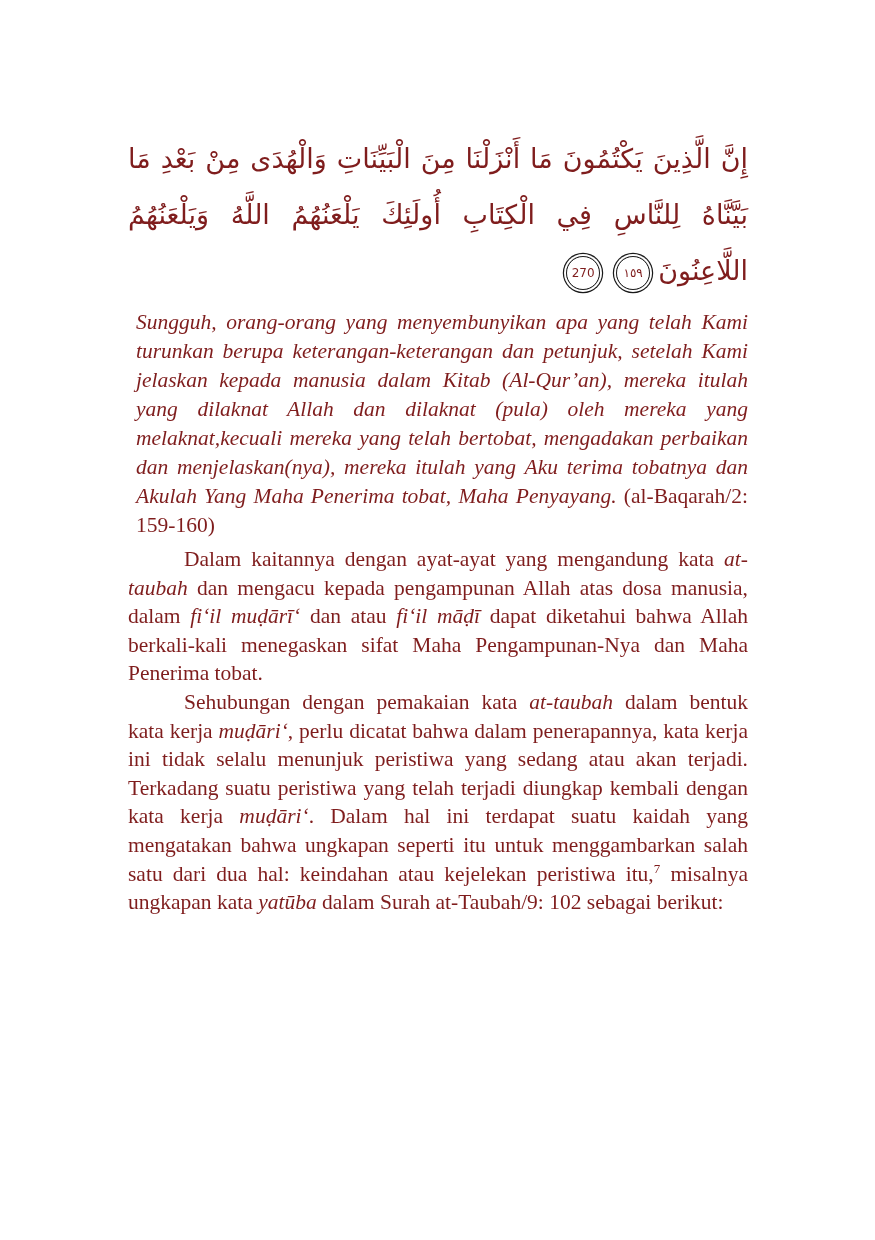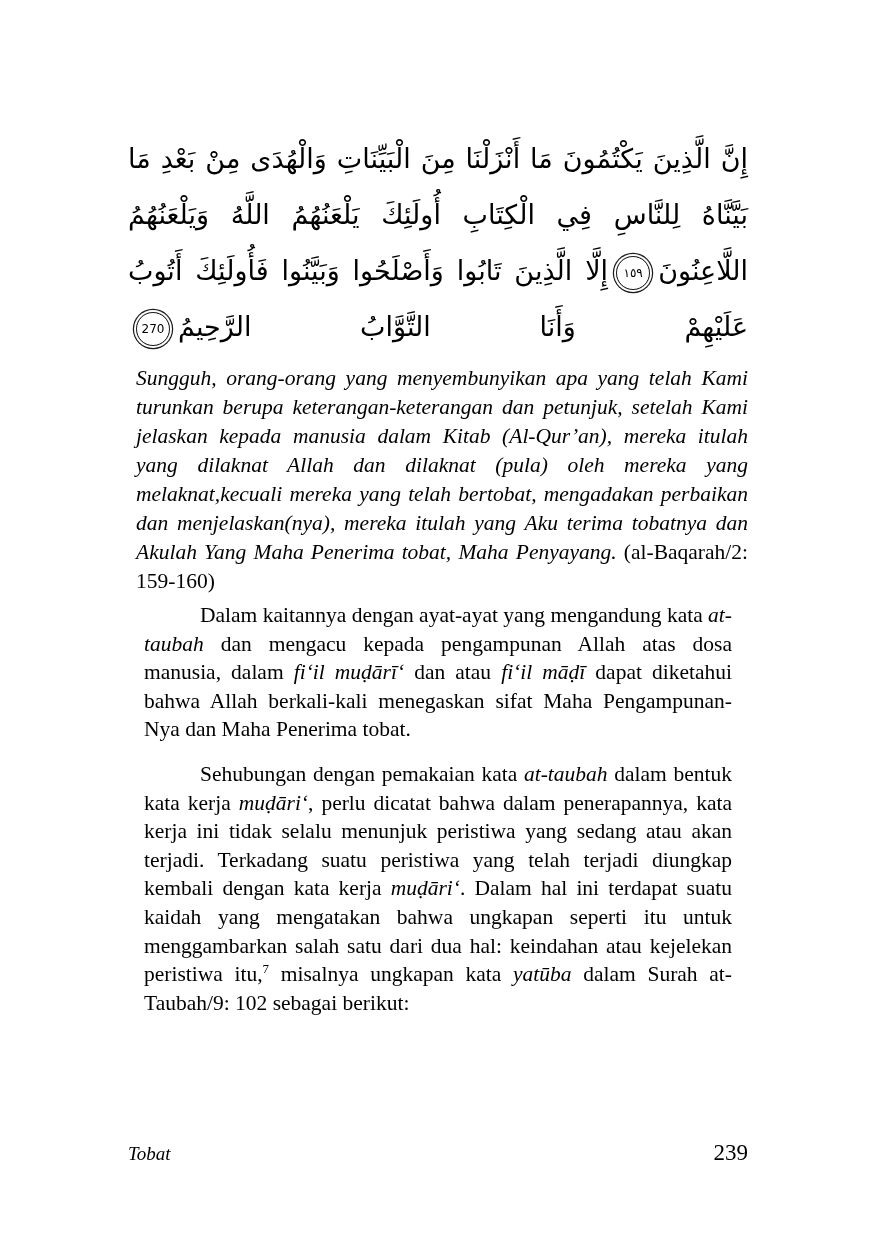--- a/index.html
+++ b/index.html
@@ -2,21 +2,21 @@
 <html><head>
 <meta charset="utf-8">
 <style>
   html, body { margin: 0; padding: 0; background: #e8e8e8; }
   .page {
     position: relative;
     width: 875px;
     height: 1240px;
     margin: 0 auto;
     background: #ffffff;
-    color: #000000;
+    color: #7f1d1d;
     box-sizing: border-box;
     padding: 131px 127px 0 128px;
     overflow: hidden;
   }
 
   
   .arabic {
     font-family: "DejaVu Sans", sans-serif;
     font-size: 27px;
     line-height: 56px;
@@ -55,21 +55,21 @@
     text-align: justify;
     margin: 9px 0 0 8px;
   }
   .translation .citation { font-style: normal; }
 
   .body-para {
     font-size: 21.5px;
     line-height: 28.6px;
     text-align: justify;
     text-indent: 56px;
-    margin: 16px;
+    margin: 0;
   }
   .body-para.first { margin-top: 5px; }
   .body-para i { font-style: italic; }
   .body-para sup {
     font-size: 13px;
     line-height: 0;
     vertical-align: super;
   }
 
   
@@ -85,29 +85,25 @@
   .footer .section { font-style: italic; font-size: 19px; }
   .footer .pagenum { font-size: 23px; }
 </style>
 </head>
 <body>
 
 <div class="page">
 
   <p class="arabic" dir="rtl" lang="ar"><span>إِنَّ الَّذِينَ يَكْتُمُونَ مَا أَنْزَلْنَا مِنَ الْبَيِّنَاتِ وَالْهُدَى مِنْ بَعْدِ مَا بَيَّنَّاهُ لِلنَّاسِ فِي الْكِتَابِ أُولَئِكَ يَلْعَنُهُمُ اللَّهُ وَيَلْعَنُهُمُ اللَّاعِنُونَ</span><span class="ayah-marker">
         <span>١٥٩</span>
-      </span><span>إِلَّا الَّذِينَ تَابُوا وَأَصْلَحُوا وَبَيَّنُوا فَأُولَئِكَ أَتُوبُ عَلَيْهِمْ وَأَنَا التَّوَّابُ الرَّحِيمُ</span><span class="ayah-marker">
+      </span><span class="ayah-marker">
         <span>270</span>
       </span></p>
 
   <p class="serif translation"><span>Sungguh, orang-orang yang menyembunyikan apa yang telah Kami turunkan berupa keterangan-keterangan dan petunjuk, setelah Kami jelaskan kepada manusia dalam Kitab (Al-Qur’an), mereka itulah yang dilaknat Allah dan dilaknat (pula) oleh mereka yang melaknat,kecuali mereka yang telah bertobat, mengadakan perbaikan dan menjelaskan(nya), mereka itulah yang Aku terima tobatnya dan Akulah Yang Maha Penerima tobat, Maha Penyayang.</span><span class="citation"> (al-Baqarah/2: 159-160)</span></p>
 
   <p class="serif body-para first"><span>Dalam kaitannya dengan ayat-ayat yang mengandung kata </span><i>at-taubah</i><span> dan mengacu kepada pengampunan Allah atas dosa manusia, dalam </span><i>fi‘il muḍārī‘</i><span> dan atau </span><i>fi‘il māḍī</i><span> dapat diketahui bahwa Allah berkali-kali menegaskan sifat Maha Pengampunan-Nya dan Maha Penerima tobat.</span></p>
 
   <p class="serif body-para"><span>Sehubungan dengan pemakaian kata </span><i>at-taubah</i><span> dalam bentuk kata kerja </span><i>muḍāri‘</i><span>, perlu dicatat bahwa dalam penerapannya, kata kerja ini tidak selalu menunjuk peristiwa yang sedang atau akan terjadi. Terkadang suatu peristiwa yang telah terjadi diungkap kembali dengan kata kerja </span><i>muḍāri‘</i><span>. Dalam hal ini terdapat suatu kaidah yang mengatakan bahwa ungkapan seperti itu untuk menggambarkan salah satu dari dua hal: keindahan atau kejelekan peristiwa itu,</span><sup>7</sup><span> misalnya ungkapan kata </span><i>yatūba</i><span> dalam Surah at-Taubah/9: 102 sebagai berikut:</span></p>
 
 
-  <div class="serif footer">
-    <span class="section">Tobat</span>
-    <span class="pagenum">239</span>
-  </div>
 
 </div>
 
 </body></html>

